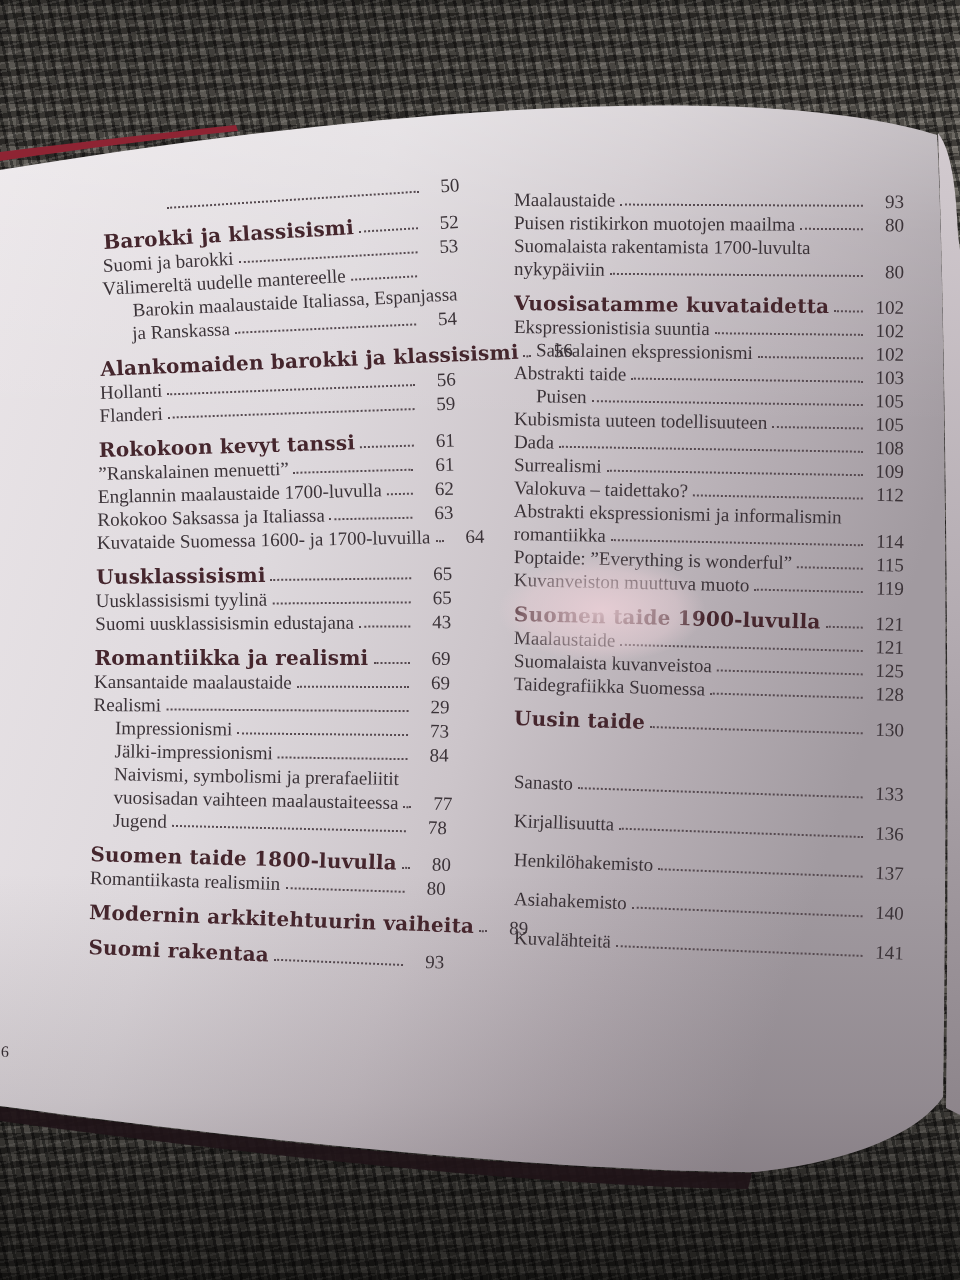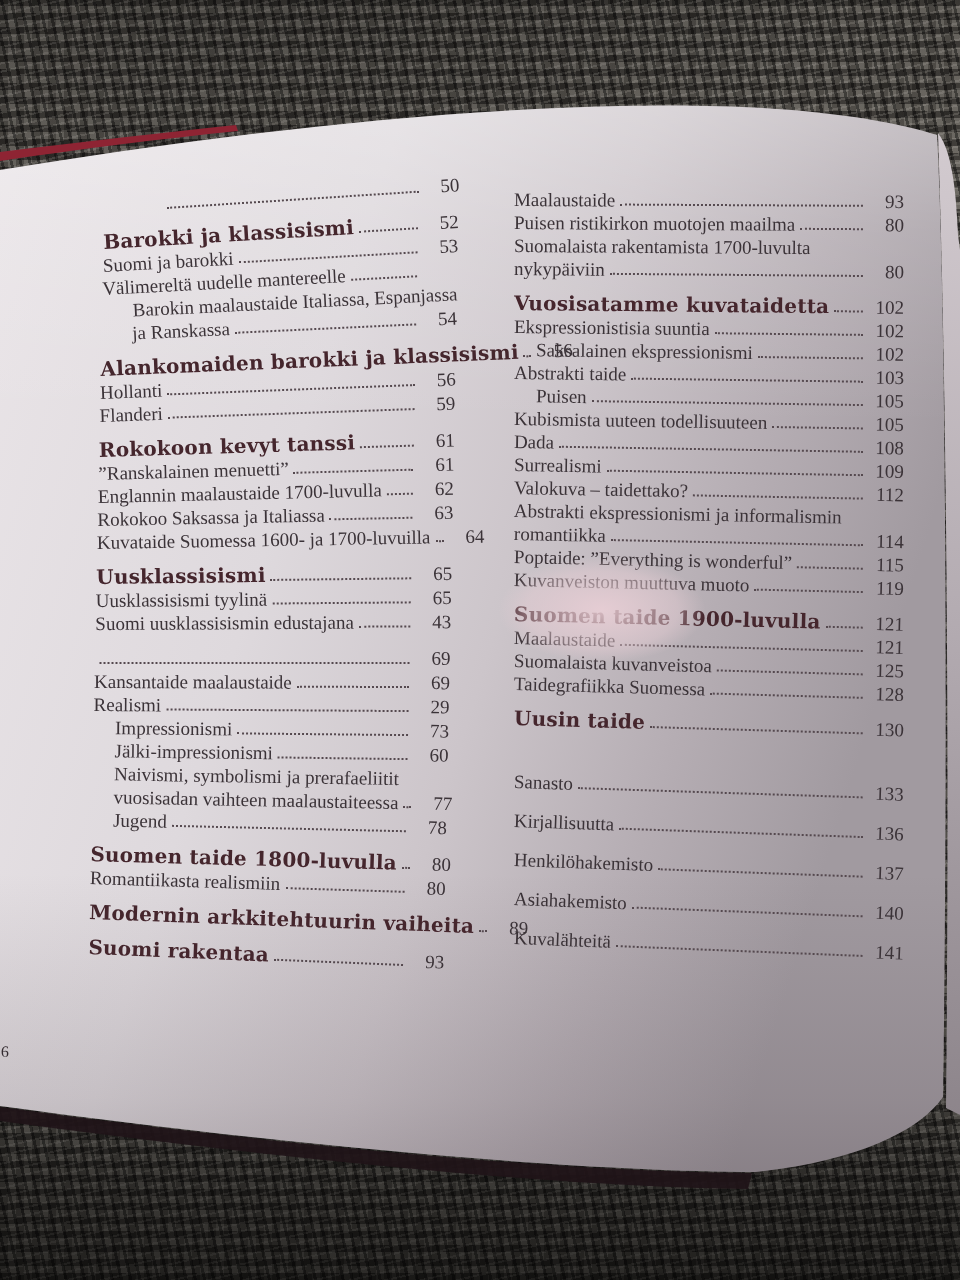--- a/index.html
+++ b/index.html
@@ -195,20 +195,21 @@
     <span class="lbl">Uusklassisismi tyylinä</span>
     <span class="dots"></span>
     <span class="num">65</span>
   </div>
       <div class="row item" style="transform-origin: left center; transform: translateX(-8.7px) rotate(-0.29deg);">
     <span class="lbl">Suomi uusklassisismin edustajana</span>
     <span class="dots"></span>
     <span class="num">43</span>
   </div>
       <div class="row heading" style="transform-origin: left center; transform: translateX(-9.5px) rotate(0deg);">
+    <span class="lbl">Romantiikka ja realismi</span>
     <span class="dots"></span>
     <span class="num">69</span>
   </div>
       <div class="row item" style="transform-origin: left center; transform: translateX(-10px) rotate(0.19deg);">
     <span class="lbl">Kansantaide maalaustaide</span>
     <span class="dots"></span>
     <span class="num">69</span>
   </div>
       <div class="row item" style="transform-origin: left center; transform: translateX(-10.4px) rotate(0.38deg);">
     <span class="lbl">Realismi</span>
@@ -216,21 +217,21 @@
     <span class="num">29</span>
   </div>
       <div class="row indent" style="transform-origin: left center; transform: translateX(-10.9px) rotate(0.56deg);">
     <span class="lbl">Impressionismi</span>
     <span class="dots"></span>
     <span class="num">73</span>
   </div>
       <div class="row indent" style="transform-origin: left center; transform: translateX(-11.4px) rotate(0.75deg);">
     <span class="lbl">Jälki-impressionismi</span>
     <span class="dots"></span>
-    <span class="num">60</span>
+    <span class="num">84</span>
   </div>
       <div class="row indent nodots" style="transform-origin: left center; transform: translateX(-11.9px) rotate(0.94deg);">
     <span class="lbl">Naivismi, symbolismi ja prerafaeliitit</span>
     <span class="dots"></span>
     <span class="num"></span>
   </div>
       <div class="row indent" style="transform-origin: left center; transform: translateX(-12.4px) rotate(1.13deg);">
     <span class="lbl">vuosisadan vaihteen maalaustaiteessa</span>
     <span class="dots"></span>
     <span class="num">77</span>

